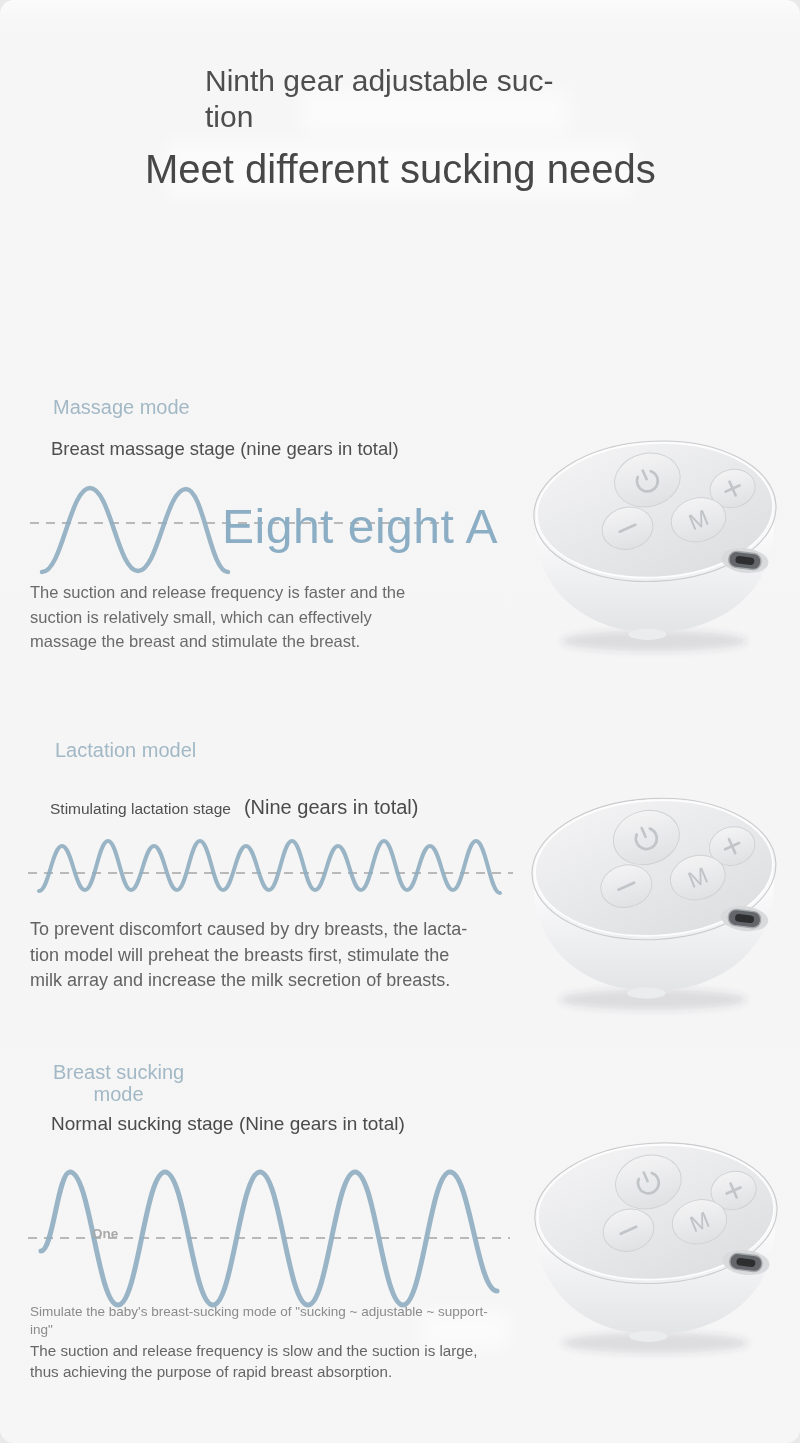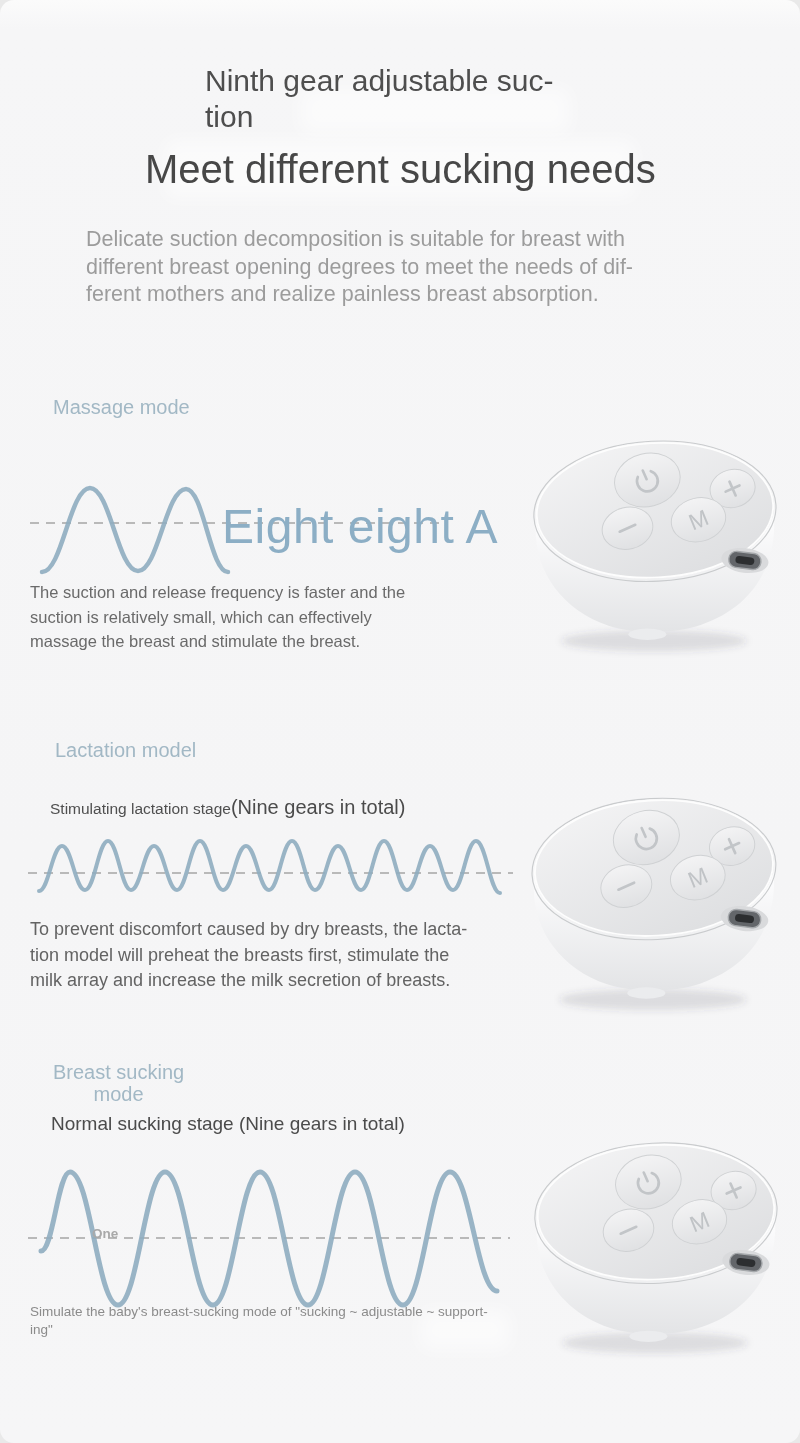--- a/index.html
+++ b/index.html
@@ -22,21 +22,21 @@
   .sec-sub{color:#4f4f4f;}
   .body-text{color:#6a6a6a;}
   
   .s1-heading{left:53px;top:396px;}
   .s1-sub{left:51px;top:438px;font-size:18.5px;}
   .s1-wave{left:25px;top:478px;}
   .s1-watermark{left:222px;top:499px;font-size:48px;color:#8caec5;letter-spacing:.5px;z-index:3;}
   .s1-body{left:30px;top:580px;font-size:16.5px;line-height:24.6px;}
   
   .s2-heading{left:55px;top:739px;}
-  .s2-subrow{left:50px;top:779px;display:flex;align-items:baseline;}
+  .s2-subrow{left:50px;top:779px;display:flex;align-items:baseline;gap:13px;}
   .s2-sub-small{font-size:15.5px;color:#4f4f4f;}
   .s2-sub-big{font-size:20px;color:#4b4b4b;margin-top:17px;}
   .s2-wave{left:25px;top:833px;}
   .s2-body{left:30px;top:917px;font-size:18px;line-height:25.7px;color:#636363;}
   
   .s3-heading{left:53px;top:1061px;line-height:22px;text-align:center;}
   .s3-sub{left:51px;top:1113px;font-size:19px;color:#4b4b4b;}
   .s3-wave{left:25px;top:1163px;}
   .s3-wave-label{left:92px;top:1226px;font-size:13.5px;color:#a9a9a9;z-index:3;font-weight:bold;}
   .s3-body-small{left:30px;top:1303px;font-size:13.5px;line-height:17.5px;color:#8b8b8b;}
@@ -114,25 +114,23 @@
 
 <div class="canvas">
 
   <div class="wm" style="left:300px;top:88px;width:270px;height:46px;"></div>
   <div class="wm" style="left:165px;top:140px;width:470px;height:58px;"></div>
   <div class="wm" style="left:420px;top:1310px;width:90px;height:40px;"></div>
 
   <div class="abs page-title preline">Ninth gear adjustable suc-
 tion</div>
   <div class="abs page-subtitle">Meet different sucking needs</div>
-  <div class="abs page-desc preline">Delicate suction decomposition is suitable for breast with
-different breast opening degrees to meet the needs of dif-
-ferent mothers and realize painless breast absorption.</div>
 
   <div class="abs sec-heading s1-heading">Massage mode</div>
+  <div class="abs sec-sub s1-sub">Breast massage stage (nine gears in total)</div>
   <svg class="abs s1-wave" width="432" height="106" viewBox="0 0 432 106">
     <line x1="5" y1="45" x2="422" y2="45" stroke="#b9b9b9" stroke-width="2" stroke-dasharray="9 7"></line>
     <path fill="none" stroke="#8fadc0" stroke-width="4.5" stroke-linecap="round" opacity="0.9" d="M 17 94 C 37.2 94, 44.8 10, 65 10 C 85.2 10, 92.8 93, 113 93 C 133.2 93, 140.8 11, 161 11 C 178.6 11, 185.4 94, 203 94"></path>
   </svg>
   <div class="abs s1-watermark">Eight eight A</div>
   <div class="abs body-text s1-body preline">The suction and release frequency is faster and the
 suction is relatively small, which can effectively
 massage the breast and stimulate the breast.</div>
   <svg class="abs device1" width="284" height="236" viewBox="0 0 300 245">
     <use href="#pump"></use>
@@ -157,17 +155,19 @@
   <div class="abs sec-heading s3-heading preline">Breast sucking
 mode</div>
   <div class="abs s3-sub">Normal sucking stage (Nine gears in total)</div>
   <svg class="abs s3-wave" width="492" height="150" viewBox="0 0 492 150">
     <line x1="3" y1="75" x2="485" y2="75" stroke="#b9b9b9" stroke-width="2" stroke-dasharray="9 7"></line>
     <path fill="none" stroke="#8fadc0" stroke-width="5" stroke-linecap="round" opacity="0.9" d="M 16 88 C 28.2 88, 32.8 9, 45 9 C 65.2 9, 72.8 142, 93 142 C 112.7 142, 120.3 9, 140 9 C 160.2 9, 167.8 142, 188 142 C 207.7 142, 215.3 9, 235 9 C 255.2 9, 262.8 142, 283 142 C 302.7 142, 310.3 9, 330 9 C 350.2 9, 357.8 142, 378 142 C 397.7 142, 405.3 9, 425 9 C 444.7 9, 452.3 128, 472 128"></path>
   </svg>
   <div class="abs s3-wave-label">One</div>
   <div class="abs s3-body-small preline">Simulate the baby's breast-sucking mode of "sucking ~ adjustable ~ support-
 ing"</div>
+  <div class="abs s3-body preline">The suction and release frequency is slow and the suction is large,
+thus achieving the purpose of rapid breast absorption.</div>
   <svg class="abs device3" width="286" height="232" viewBox="0 0 300 245">
     <use href="#pump"></use>
   </svg>
 
 </div>
 
 </body></html>

